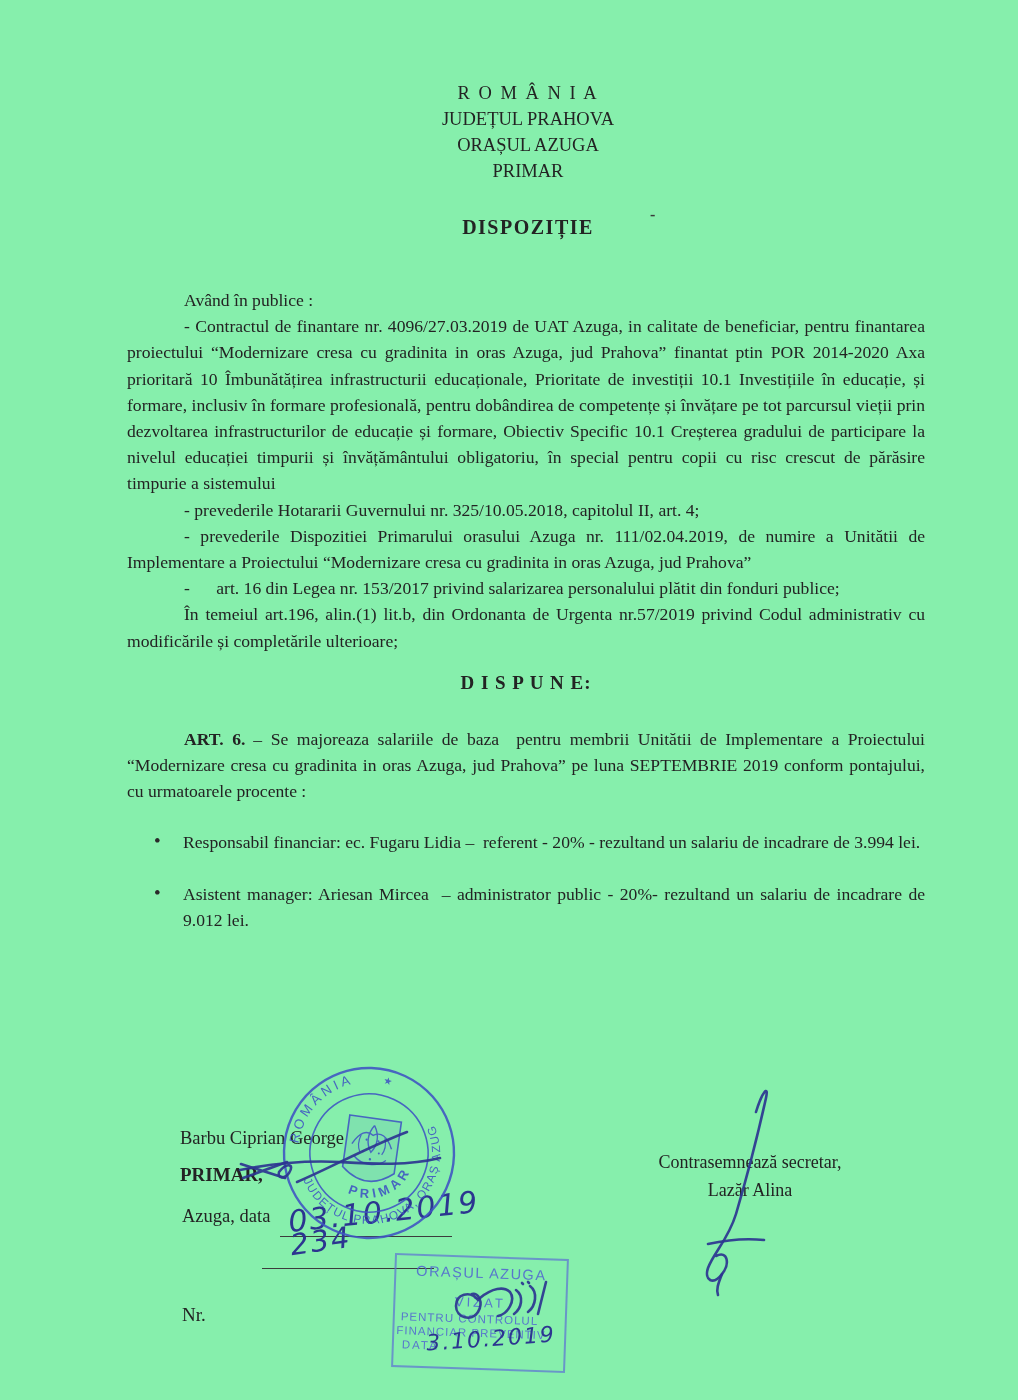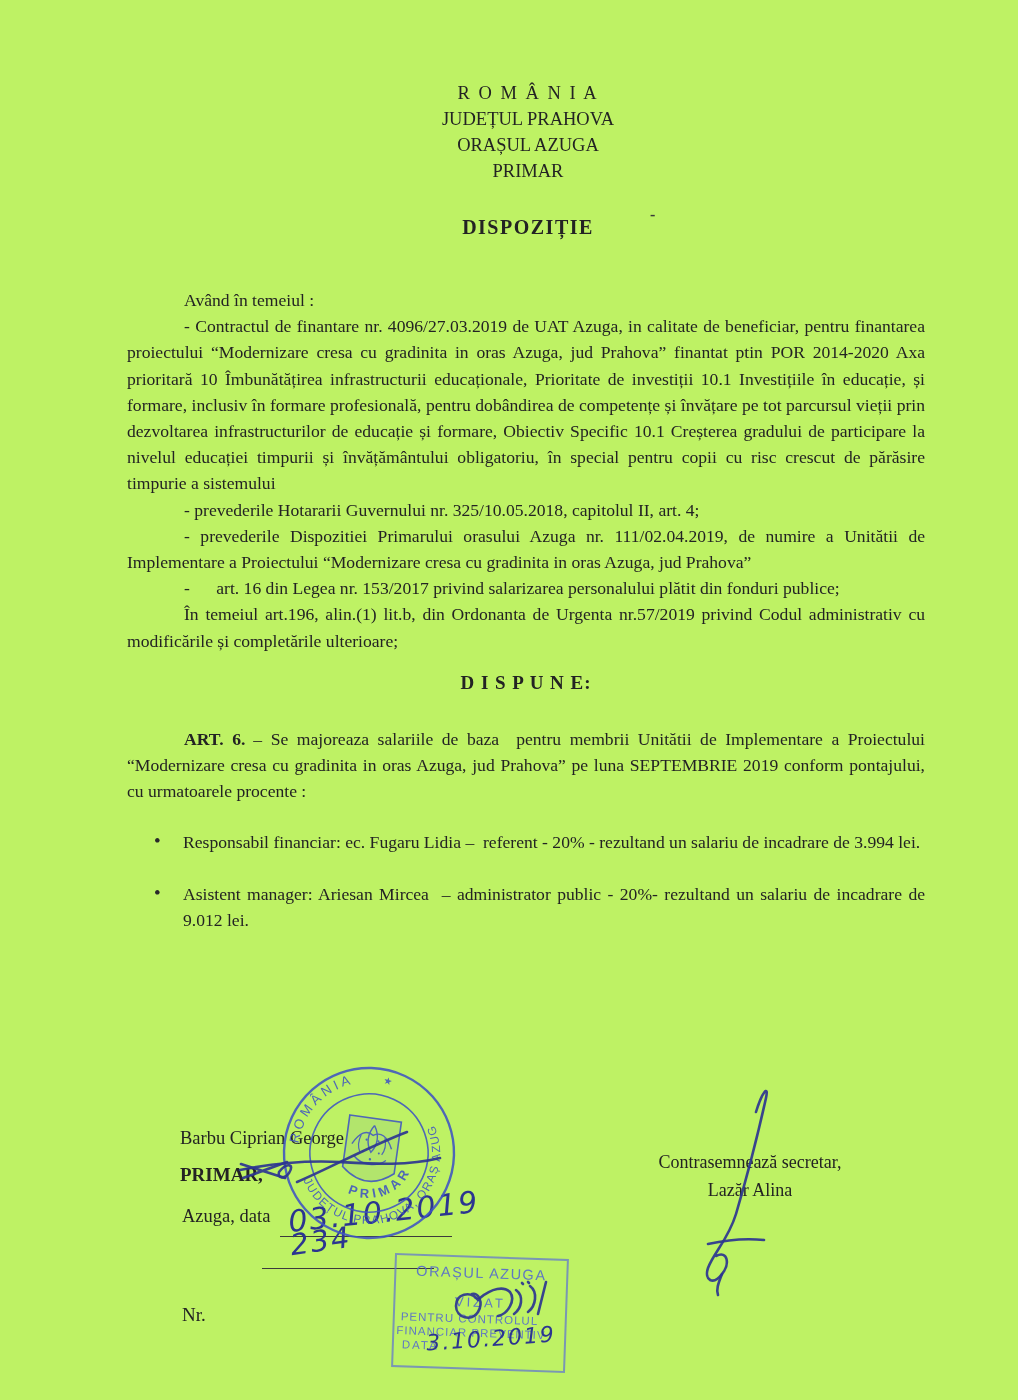--- a/index.html
+++ b/index.html
@@ -1,18 +1,18 @@
 <!DOCTYPE html>
 <html><head>
 <meta charset="utf-8">
 <style>
   html,body{margin:0;padding:0;background:#e8e8e6;}
   .page{
     position:relative;width:1018px;height:1400px;margin:0 auto;
-    background:#bef264;overflow:hidden;
+    background:#86efac;overflow:hidden;
     font-family:"Liberation Serif",serif;color:#232323;
   }
   
   .header{position:absolute;top:80px;left:127px;width:802px;text-align:center;
     font-size:18.5px;line-height:26px;}
   .header .country{letter-spacing:2px;}
   .doc-title{position:absolute;top:216px;left:127px;width:802px;text-align:center;
     font-weight:bold;font-size:20px;letter-spacing:1.5px;}
   .title-mark{position:absolute;top:206px;left:650px;font-weight:bold;font-size:16px;color:#3a3a3a;}
   .body-col{position:absolute;top:287px;left:127px;width:798px;
@@ -66,21 +66,21 @@
     <div class="country">R O M Â N I A</div>
     <div>JUDEȚUL PRAHOVA</div>
     <div>ORAȘUL AZUGA</div>
     <div>PRIMAR</div>
   </div>
 
   <div class="doc-title">DISPOZIȚIE</div>
   <div class="title-mark">-</div>
 
   <div class="body-col">
-    <p>Având în temeiul :</p>
+    <p>Având în publice :</p>
     <p>- Contractul de finantare nr. 4096/27.03.2019 de UAT Azuga, in calitate de beneficiar, pentru finantarea proiectului “Modernizare cresa cu gradinita in oras Azuga, jud Prahova” finantat ptin POR 2014-2020 Axa prioritară 10 Îmbunătățirea infrastructurii educaționale, Prioritate de investiții 10.1 Investițiile în educație, și formare, inclusiv în formare profesională, pentru dobândirea de competențe și învățare pe tot parcursul vieții prin dezvoltarea infrastructurilor de educație și formare, Obiectiv Specific 10.1 Creșterea gradului de participare la nivelul educației timpurii și învățământului obligatoriu, în special pentru copii cu risc crescut de părăsire timpurie a sistemului</p>
     <p>- prevederile Hotararii Guvernului nr. 325/10.05.2018, capitolul II, art. 4;</p>
     <p>- prevederile Dispozitiei Primarului orasului Azuga nr. 111/02.04.2019, de numire a Unitătii de Implementare a Proiectului “Modernizare cresa cu gradinita in oras Azuga, jud Prahova”</p>
     <p>-&nbsp;&nbsp;&nbsp;&nbsp;&nbsp; art. 16 din Legea nr. 153/2017 privind salarizarea personalului plătit din fonduri publice;</p>
     <p>În temeiul art.196, alin.(1) lit.b, din Ordonanta de Urgenta nr.57/2019 privind Codul administrativ cu modificările și completările ulterioare;</p>
     <p class="dispune">D I S P U N E:</p>
     <p class="art"><span class="lbl">ART. 6.</span><span>– Se majoreaza salariile de baza&nbsp; pentru membrii Unitătii de Implementare a Proiectului “Modernizare cresa cu gradinita in oras Azuga, jud Prahova” pe luna SEPTEMBRIE 2019 conform pontajului, cu urmatoarele procente :</span></p>
     <ul class="bullets">
       <li>Responsabil financiar: ec. Fugaru Lidia –&nbsp; referent - 20% - rezultand un salariu de incadrare de 3.994 lei.</li>
       <li>Asistent manager: Ariesan Mircea &nbsp;– administrator public - 20%- rezultand un salariu de incadrare de 9.012 lei.</li>

